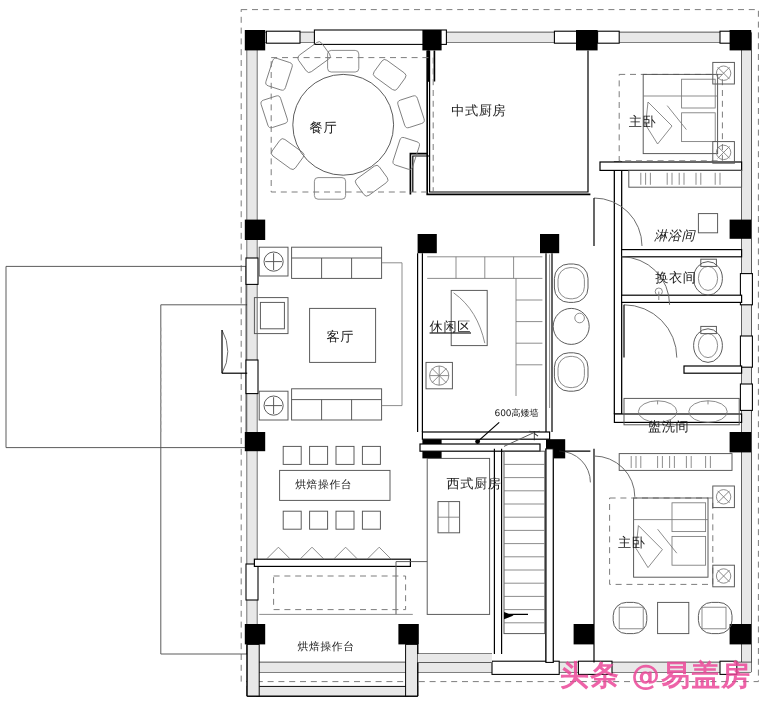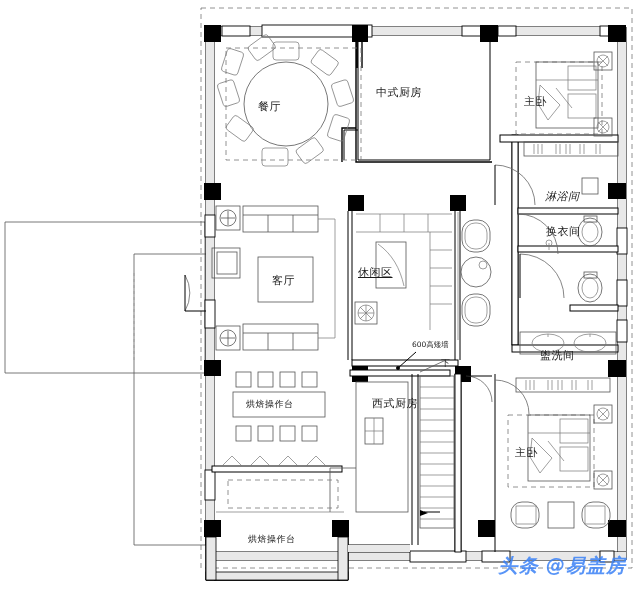--- a/index.html
+++ b/index.html
@@ -3,22 +3,22 @@
 <meta charset="utf-8">
 <style>
   html,body{margin:0;padding:0;background:#ffffff;}
   body{font-family:"Liberation Sans","DejaVu Sans",sans-serif;}
   #plan{position:relative;width:640px;height:593px;background:#ffffff;overflow:hidden;}
   #plan svg{position:absolute;left:0;top:0;}
   .lbl{position:absolute;font-size:11px;color:#1a1a1a;white-space:nowrap;
        font-family:"DejaVu Sans","Liberation Sans",sans-serif;letter-spacing:0.5px;}
   .lbl.sm{font-size:9px;}
   .lbl.tiny{font-size:7.5px;letter-spacing:0;}
-  .wm{position:absolute;right:14px;bottom:14px;font-size:19px;color:#3b82f6;
-      font-family:"DejaVu Sans","Liberation Sans",sans-serif;font-weight:bold;letter-spacing:1px;opacity:.85;font-style:italic;}
+  .wm{position:absolute;right:14px;bottom:14px;font-size:24px;color:#ec4899;
+      font-family:"DejaVu Sans","Liberation Sans",sans-serif;font-weight:bold;letter-spacing:1px;opacity:.85;}
 </style>
 </head>
 <body>
 
 <div id="plan">
 
 <svg width="640" height="593" viewBox="0 0 640 593">
   <defs>
     <style>
       .w  { fill:#000; stroke:none; }

